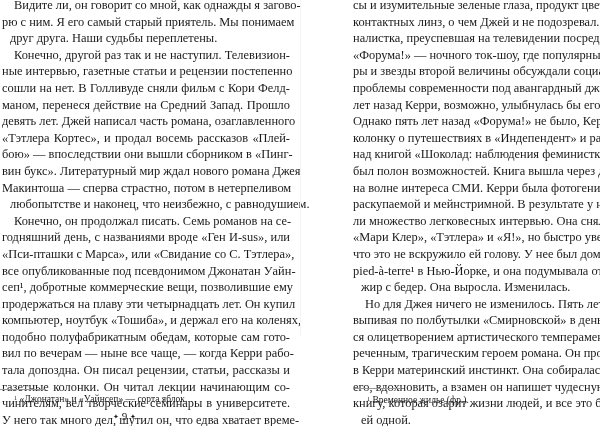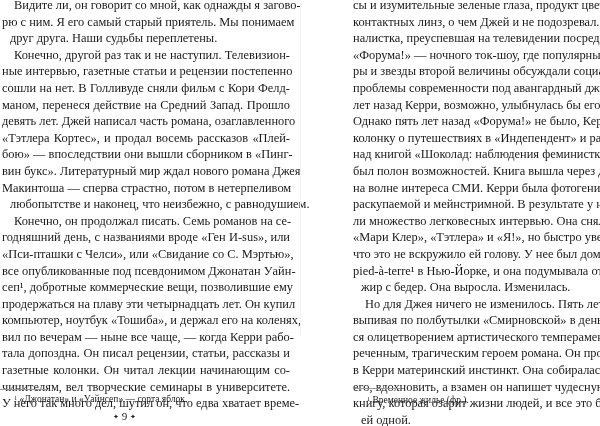--- a/index.html
+++ b/index.html
@@ -39,25 +39,26 @@
       <span class="line">сошли на нет. В Голливуде сняли фильм с Кори Фелд-</span>
       <span class="line">маном, перенеся действие на Средний Запад. Прошло</span>
       <span class="line">девять лет. Джей написал часть романа, озаглавленного</span>
       <span class="line">«Тэтлера Кортес», и продал восемь рассказов «Плей-</span>
       <span class="line">бою» — впоследствии они вышли сборником в «Пинг-</span>
       <span class="line">вин букс». Литературный мир ждал нового романа Джея</span>
       <span class="line">Макинтоша — сперва страстно, потом в нетерпеливом</span>
       <span class="line last">любопытстве и наконец, что неизбежно, с равнодушием.</span>
       <span class="line indent">Конечно, он продолжал писать. Семь романов на се-</span>
       <span class="line">годняшний день, с названиями вроде «Ген И-sus», или</span>
-      <span class="line">«Пси-пташки с Челси», или «Свидание со С. Мэртью»,</span>
+      <span class="line">«Пси-пташки с Марса», или «Свидание со С. Тэтлера»,</span>
       <span class="line">все опубликованные под псевдонимом Джонатан Уайн-</span>
       <span class="line">сеп¹, добротные коммерческие вещи, позволившие ему</span>
       <span class="line">продержаться на плаву эти четырнадцать лет. Он купил</span>
       <span class="line">компьютер, ноутбук «Тошиба», и держал его на коленях,</span>
+      <span class="line">подобно полуфабрикатным обедам, которые сам гото-</span>
       <span class="line">вил по вечерам — ныне все чаще, — когда Керри рабо-</span>
       <span class="line">тала допоздна. Он писал рецензии, статьи, рассказы и</span>
       <span class="line">газетные колонки. Он читал лекции начинающим со-</span>
       <span class="line">чинителям, вел творческие семинары в университете.</span>
       <span class="line">У него так много дел, шутил он, что едва хватает време-</span>
     </div>
   <div class="footnote-rule"></div>
   <div class="footnote">
     <sup>1</sup>
     <span>«Джонатан» и «Уайнсеп» — сорта яблок.</span>

